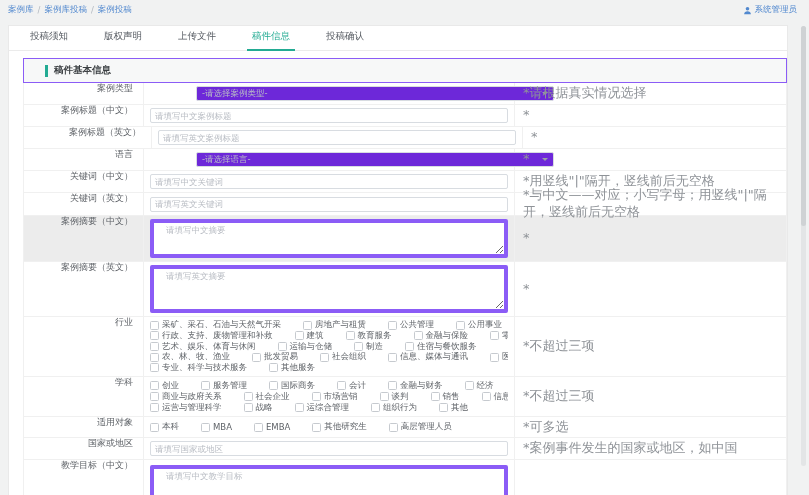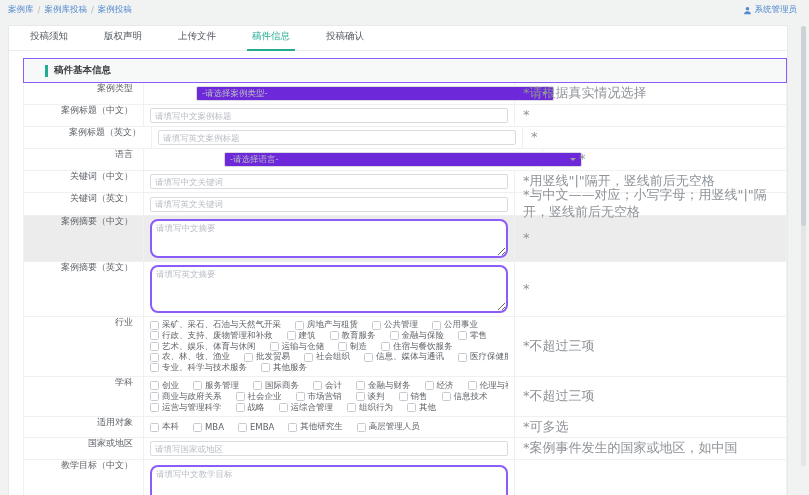--- a/index.html
+++ b/index.html
@@ -27,23 +27,23 @@
   .row.gray { background:#ececec; }
   .c-label { width:120px; flex:none; display:flex; align-items:flex-start; justify-content:flex-end; padding-right:10px; font-size:9px; color:#5f6368; border-right:1px solid #f0f0f0; text-align:right; line-height:1.25; }
   .c-ctrl  { width:371px; flex:none; display:flex; flex-direction:column; justify-content:center; padding:3px 6px; border-right:1px solid #f0f0f0; }
   .c-hint  { flex:1; display:flex; align-items:center; padding:2px 0 2px 8px; font-size:13px; color:#8f9398; line-height:1.3; }
 
   .inp { width:100%; height:15px; border:1px solid #d8dce1; border-radius:2px; font-size:8.5px; padding:0 4px; color:#333; font-family:inherit; outline:none; }
   .inp::placeholder, .ta::placeholder { color:#b9bdc4; }
   .sel { width:100%; height:15px; border:1px solid #d8dce1; border-radius:2px; display:flex; align-items:center; justify-content:space-between; padding:0 5px; background:#6d28d9; cursor:pointer;margin-left:46px; }
   .sel .ph { font-size:8.5px; color:#b9bdc4; }
   .chev { width:0; height:0; border-left:3px solid transparent; border-right:3px solid transparent; border-top:3.5px solid #9aa0a6; }
-  .ta { width:100%; border:2px solid #8b5cf6; border-radius:8px; font-size:8.5px; padding:2px 4px; color:#333; resize:vertical; font-family:inherit; outline:none; display:block; }
-
-  .cbl { display:flex; gap:14px; height:12px; align-items:center; white-space:nowrap; overflow:hidden; }
+  .ta { width:100%; border:4px solid #8b5cf6; border-radius:2px; font-size:8.5px; padding:2px 12px; color:#333; resize:vertical; font-family:inherit; outline:none; display:block; }
+
+  .cbl { display:flex; gap:22px; height:12px; align-items:center; white-space:nowrap; overflow:hidden; }
   .cbi { display:inline-flex; align-items:center; gap:3px; font-size:8.5px; color:#5f6368; flex:none; cursor:pointer; }
   .cb  { width:9px; height:9px; border:1px solid #c6cacf; border-radius:1.5px; background:#fff; flex:none; }
 
   .scrollbar { position:absolute; right:3px; top:26px; width:5px; height:440px; background:#e3e5e6; border-radius:3px; }
   .scrollbar .thumb { width:5px; height:200px; background:#cfd2d4; border-radius:3px; }
 </style>
 </head>
 <body>
 
 <div class="topbar">
@@ -106,21 +106,21 @@
           <div class="c-label">
             <span>案例标题（英文）</span>
           </div>
           <div class="c-ctrl">
             <input class="inp" placeholder="请填写英文案例标题" style="">
           </div>
           <div class="c-hint">
             <span>*</span>
           </div>
         </div>
-        <div class="row" style="height: 22px; gap: 28px;">
+        <div class="row" style="height: 22px;">
           <div class="c-label">
             <span>语言</span>
           </div>
           <div class="c-ctrl">
             <div class="sel">
               <span class="ph">-请选择语言-</span>
               <span class="chev"></span>
             </div>
           </div>
           <div class="c-hint">

